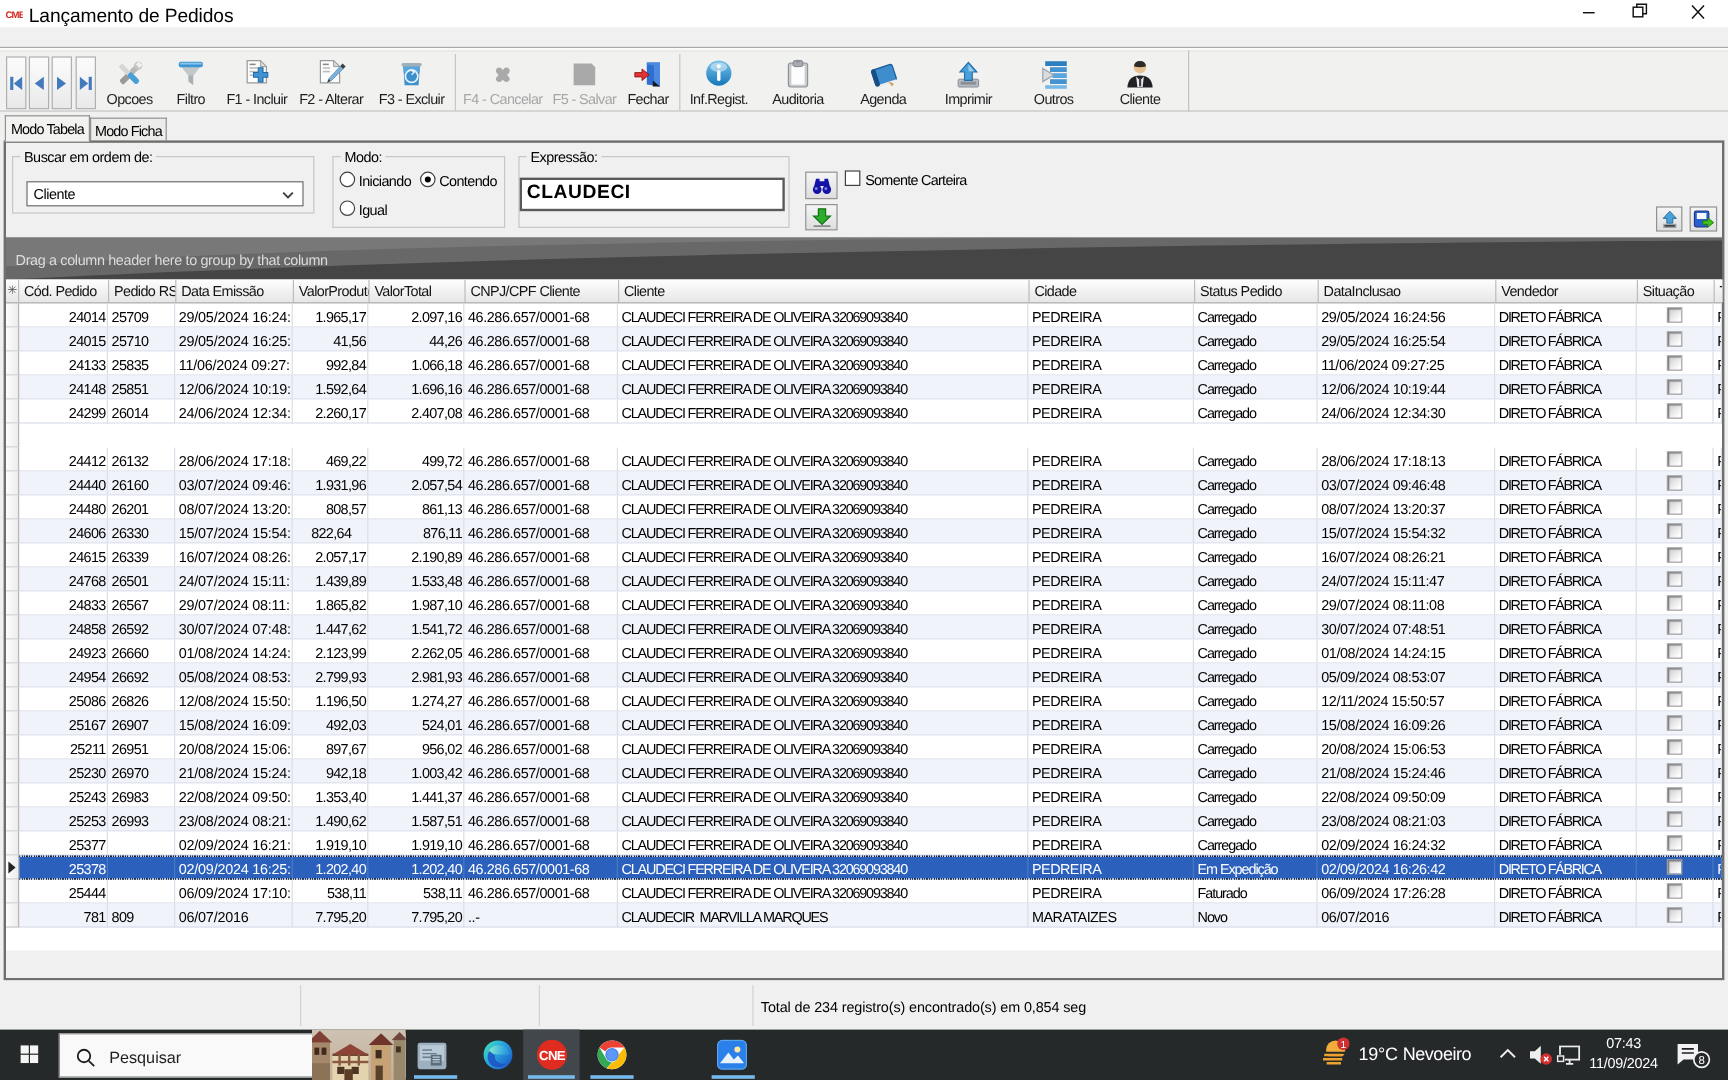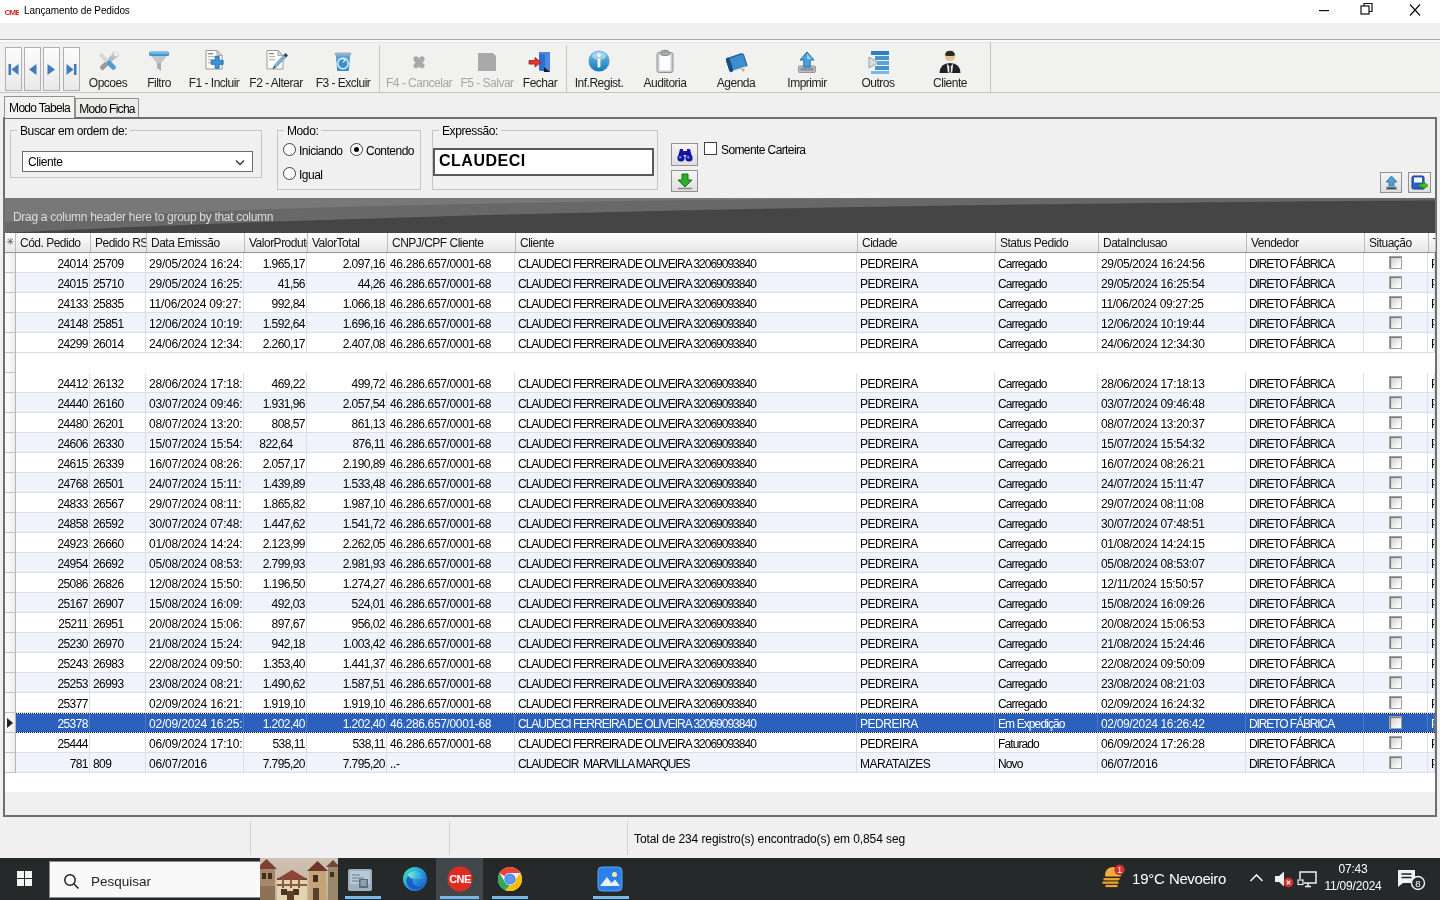--- a/index.html
+++ b/index.html
@@ -1,21 +1,21 @@
 <!DOCTYPE html>
 <html><head>
 <meta charset="utf-8">
 <style>
 * { margin:0; padding:0; box-sizing:border-box; }
 html,body { width:1440px; height:900px; overflow:hidden; }
 body { font-family:"Liberation Sans", sans-serif; font-size:12px; color:#000; background:#f0f0f0; position:relative; }
 .abs { position:absolute; }
 
 #titlebar { left:0; top:0; width:1440px; height:23px; background:#fff; }
-#title-text { left:24px; top:5px; font-size:10px; letter-spacing:-0.1px; }
+#title-text { left:24px; top:5px; font-size:16px; letter-spacing:-0.1px; }
 #strip { left:0; top:23px; width:1440px; height:16px; background:#f0f0f0; }
 #stripline { left:0; top:39px; width:1440px; height:1px; background:#a9a9a9; }
 #stripline2 { left:0; top:40px; width:1440px; height:2px; background:#fafafa; }
 
 #toolbar { left:0; top:42px; width:1440px; height:51px; background:#f1f1f0; border-top:1px solid #e5e5e5; border-bottom:1px solid #c3c3c3; }
 #tb-right-edge { left:990px; top:42px; width:1px; height:51px; background:#c3c3c3; }
 .navbtn { position:absolute; top:4px; width:17px; height:44px; background:linear-gradient(#fcfcfc,#e9e9e9); border:1px solid #b0b0b0; }
 .navbtn svg { position:absolute; left:1px; top:15px; }
 .tbtn { position:absolute; top:2px; height:48px; font-size:12px; letter-spacing:-0.5px; color:#1e1e1e; }
 .tbtn .ic { position:absolute; top:4px; left:50%; margin-left:-13px; }
@@ -632,21 +632,21 @@
         <div class="row alt" style="top:320px;">
           <div class="cell num ls055" style="left:-1px;width:75px;">24954</div>
           <div class="cell ls055" style="left:74px;width:56px;">26692</div>
           <div class="cell ls02" style="left:130px;width:98px;">05/08/2024 08:53:</div>
           <div class="cell num ls055" style="left:228px;width:63px;">2.799,93</div>
           <div class="cell num ls055" style="left:291px;width:80px;">2.981,93</div>
           <div class="cell ls035" style="left:371px;width:128px;">46.286.657/0001-68</div>
           <div class="cell ls10" style="left:499px;width:342px;">CLAUDECI FERREIRA DE OLIVEIRA 32069093840</div>
           <div class="cell ls045" style="left:841px;width:138px;">PEDREIRA</div>
           <div class="cell ls09" style="left:979px;width:103px;">Carregado</div>
-          <div class="cell ls035" style="left:1082px;width:148px;">05/08/2024 08:53:07</div>
+          <div class="cell ls035" style="left:1082px;width:148px;">05/09/2024 08:53:07</div>
           <div class="cell ls11" style="left:1230px;width:118px;">DIRETO FÁBRICA</div>
           <div class="cell " style="left:1348px;width:64px;"></div>
           <div class="cell " style="left:1412px;width:7px;">P</div>
           <div class="chk" style="left:1373px;top:3px;"></div>
         </div>
         <div class="rs" style="top:320px;"></div>
         <div class="row" style="top:340px;">
           <div class="cell num ls055" style="left:-1px;width:75px;">25086</div>
           <div class="cell ls055" style="left:74px;width:56px;">26826</div>
           <div class="cell ls02" style="left:130px;width:98px;">12/08/2024 15:50:</div>

